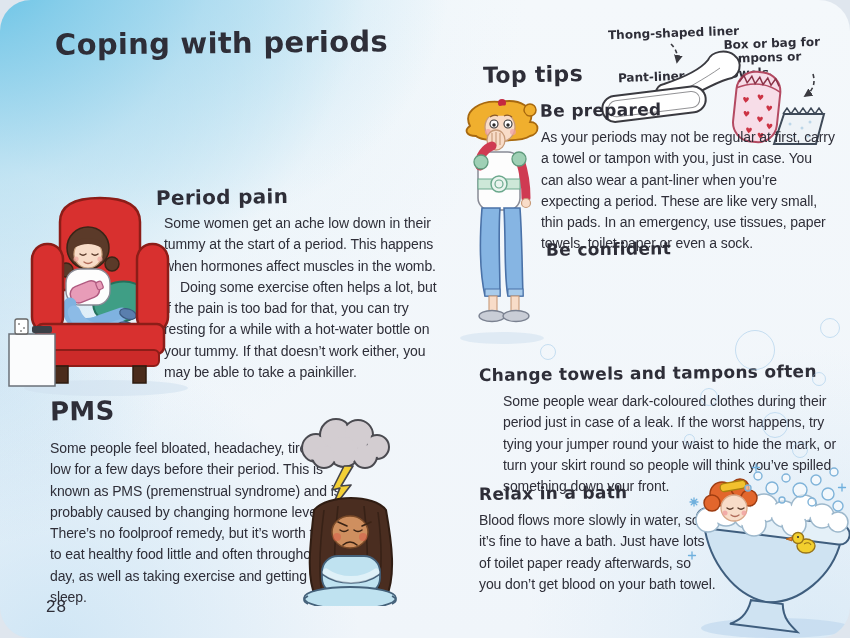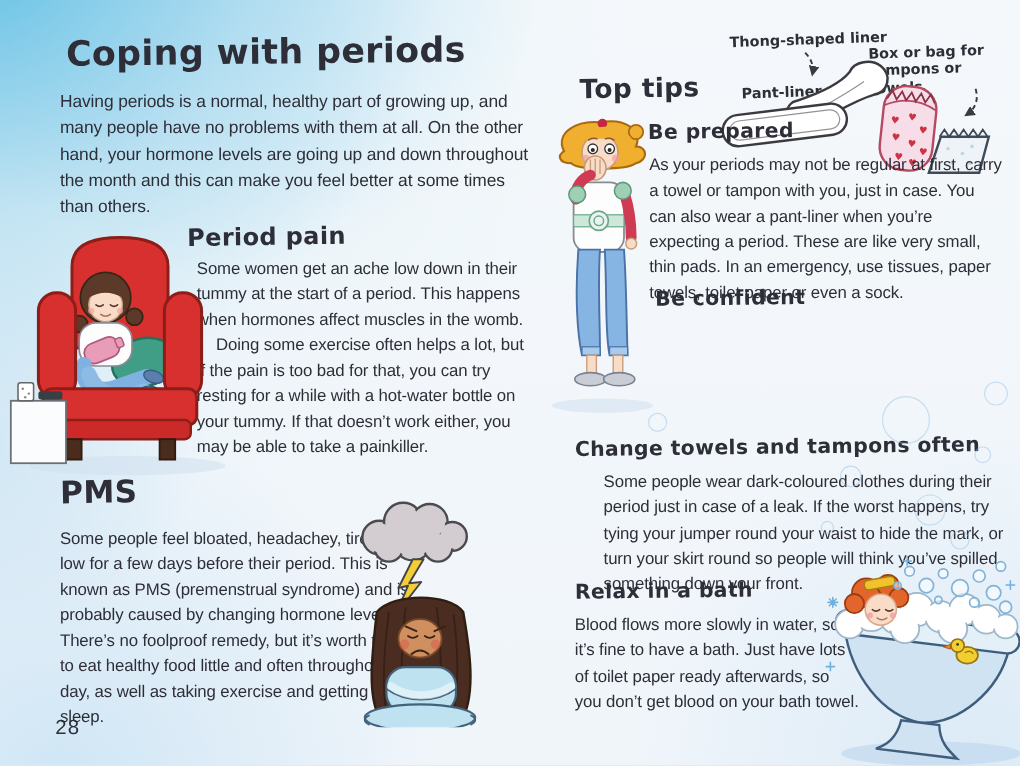--- a/index.html
+++ b/index.html
@@ -7,20 +7,21 @@
   #spread {
     position:relative; width:850px; height:638px; overflow:hidden;
     font-family:"Liberation Sans", sans-serif; color:#2e2e38;
     background:
       radial-gradient(circle at -4% -10%, rgba(74,185,226,0.95) 0%, rgba(118,199,231,0.85) 10%, rgba(165,216,238,0.6) 22%, rgba(222,239,248,0.25) 36%, rgba(244,249,252,0) 50%),
       radial-gradient(circle at 22% -6%, rgba(120,200,233,0.5) 0%, rgba(244,249,252,0) 28%),
       radial-gradient(circle at -2% 56%, rgba(176,214,238,0.55) 0%, rgba(244,249,252,0) 20%),
       radial-gradient(circle at 6% 102%, rgba(186,220,242,0.6) 0%, rgba(244,249,252,0) 30%),
       radial-gradient(circle at 96% 100%, rgba(198,224,243,0.5) 0%, rgba(244,249,252,0) 28%),
       linear-gradient(180deg, #f4f8fb 0%, #f0f5fa 100%);
+    border-radius: 31px;
   }
   .abs { position:absolute; }
   .hand { font-family:"DejaVu Sans", sans-serif; letter-spacing:0.3px; }
   .title { font-size:29px; font-weight:700; transform:rotate(-0.6deg); }
   .h-left { font-size:20px; font-weight:700; transform:rotate(-0.8deg); }
   .h-pms { font-size:26px; font-weight:700; transform:rotate(-1deg); }
   .h-top { font-size:22px; font-weight:700; transform:rotate(-1deg); }
   .h-sub { font-size:17px; font-weight:700; transform:rotate(-0.7deg); }
   .body-txt { font-size:14px; line-height:1.52; letter-spacing:-0.1px; }
   .indent { text-indent:16px; }
@@ -29,21 +30,20 @@
   .deco-bubble { position:absolute; border:1.5px solid rgba(142,191,228,0.45); border-radius:50%; }
   svg { display:block; }
 </style>
 </head>
 <body>
 
 <div id="spread">
 
   <div class="abs hand title" style="left:55px; top:26px;">Coping with periods</div>
 
-  <div class="abs body-txt" style="left:50px; top:74px; width:392px; font-size:14.5px;">Having periods is a normal, healthy part of growing up, and many people have no problems with them at all. On the other hand, your hormone levels are going up and down throughout the month and this can make you feel better at some times than others.</div>
 
   <div class="abs hand h-left" style="left:156px; top:185px;">Period pain</div>
 
   <div class="abs" style="left:164px; top:213px; width:278px;">
     <div class="body-txt">Some women get an ache low down in their tummy at the start of a period. This happens when hormones affect muscles in the womb.</div>
     <div class="body-txt indent">Doing some exercise often helps a lot, but if the pain is too bad for that, you can try resting for a while with a hot-water bottle on your tummy. If that doesn’t work either, you may be able to take a painkiller.</div>
   </div>
 
   <svg class="abs" style="left:8px; top:190px;" width="184" height="208" viewBox="0 0 184 208">
     <ellipse cx="98" cy="198" rx="82" ry="8" fill="#cfe0ee" opacity="0.55"></ellipse>

